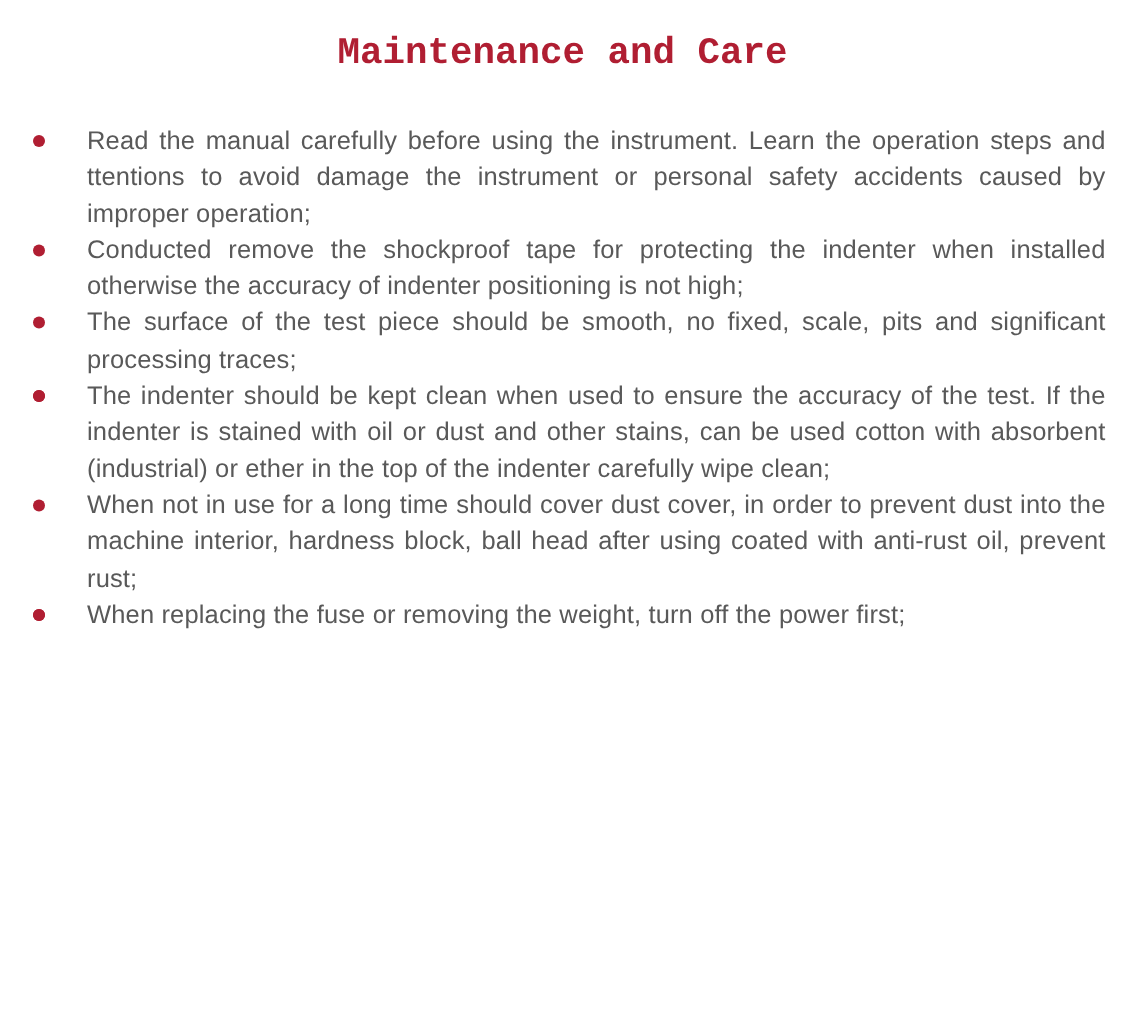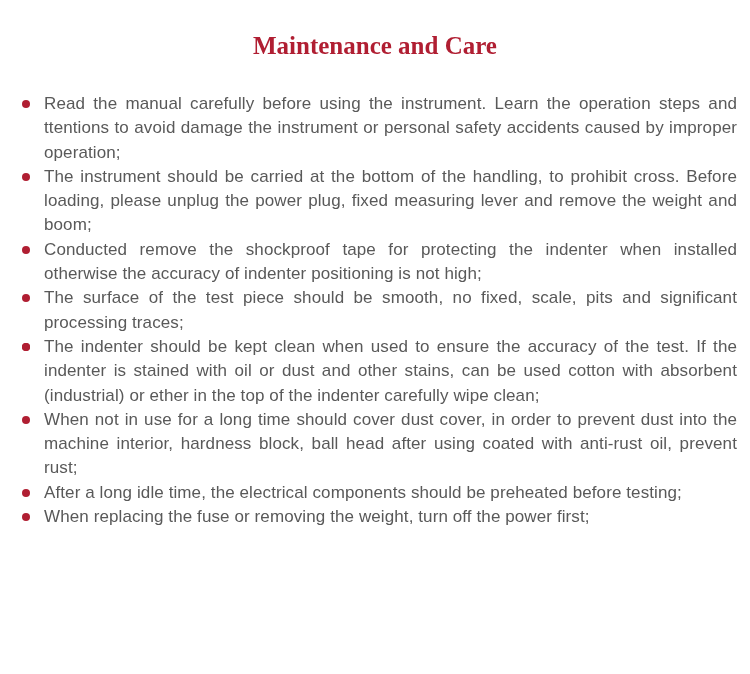--- a/index.html
+++ b/index.html
@@ -14,36 +14,36 @@
     font-family: "Liberation Sans", "DejaVu Sans", sans-serif;
   }
   .page {
     width: 750px;
     height: 674px;
     box-sizing: border-box;
     background: #ffffff;
   }
   .title {
     margin: 0;
-    padding-top: 32px;
+    padding-top: 22px;
     text-align: center;
-    font-family: Liberation Serif, serif;
+    font-family: Liberation Mono, monospace;
     font-weight: bold;
     font-size: 25px;
     line-height: 28px;
     color: #b01e32;
   }
   .list {
     list-style: none;
     margin: 32px 0 0 0;
     padding: 0 13px 0 0;
   }
   .item {
     position: relative;
-    padding-left: 44px;
+    padding-left: 58px;
     font-size: 17px;
     line-height: 24.3px;
     color: #595959;
     text-align: justify;
     letter-spacing: 0.1px;
   }
   .bullet {
     position: absolute;
     left: 22px;
     top: 8px;
@@ -58,44 +58,39 @@
 
 <div class="page">
   <h1 class="title">Maintenance and Care</h1>
   <ul class="list">
     <li class="item">
       <span class="bullet"></span>
       <span>Read the manual carefully before using the instrument. Learn the operation steps and ttentions to avoid damage the instrument or personal safety accidents caused by improper operation;</span>
     </li>
     <li class="item">
       <span class="bullet"></span>
-      <span>The instrument should be carried at the bottom of the handling, to prohibit cross. Before loading, please unplug the power plug, fixed measuring lever and remove the weight and boom;</span>
-    </li>
-    <li class="item">
-      <span class="bullet"></span>
       <span>Conducted remove the shockproof tape for protecting the indenter when installed otherwise the accuracy of indenter positioning is not high;</span>
     </li>
     <li class="item">
       <span class="bullet"></span>
       <span>The surface of the test piece should be smooth, no fixed, scale, pits and significant processing traces;</span>
     </li>
     <li class="item">
       <span class="bullet"></span>
     </li>
     <li class="item">
       <span class="bullet"></span>
       <span>The indenter should be kept clean when used to ensure the accuracy of the test. If the indenter is stained with oil or dust and other stains, can be used cotton with absorbent (industrial) or ether in the top of the indenter carefully wipe clean;</span>
     </li>
     <li class="item">
       <span class="bullet"></span>
       <span>When not in use for a long time should cover dust cover, in order to prevent dust into the machine interior, hardness block, ball head after using coated with anti-rust oil, prevent rust;</span>
     </li>
     <li class="item">
       <span class="bullet"></span>
-      <span>After a long idle time, the electrical components should be preheated before testing;</span>
     </li>
     <li class="item">
       <span class="bullet"></span>
       <span>When replacing the fuse or removing the weight, turn off the power first;</span>
     </li>
 
   </ul>
 </div>
 
 </body></html>

